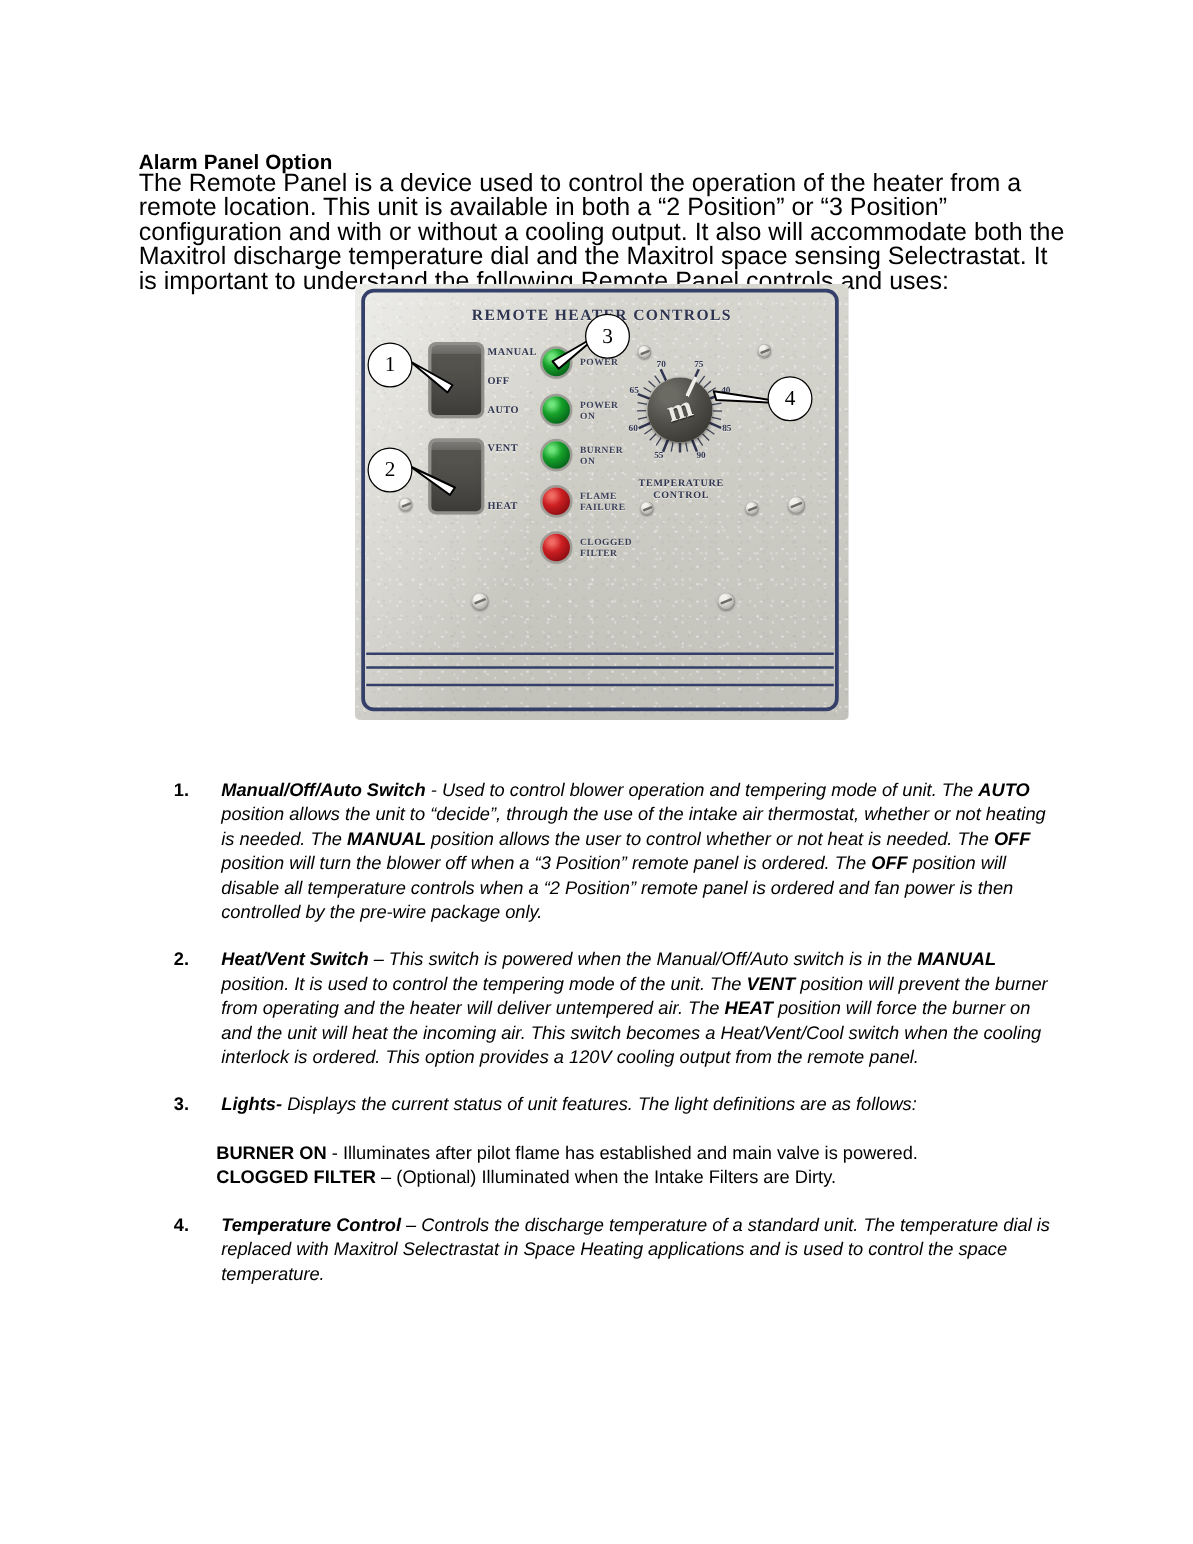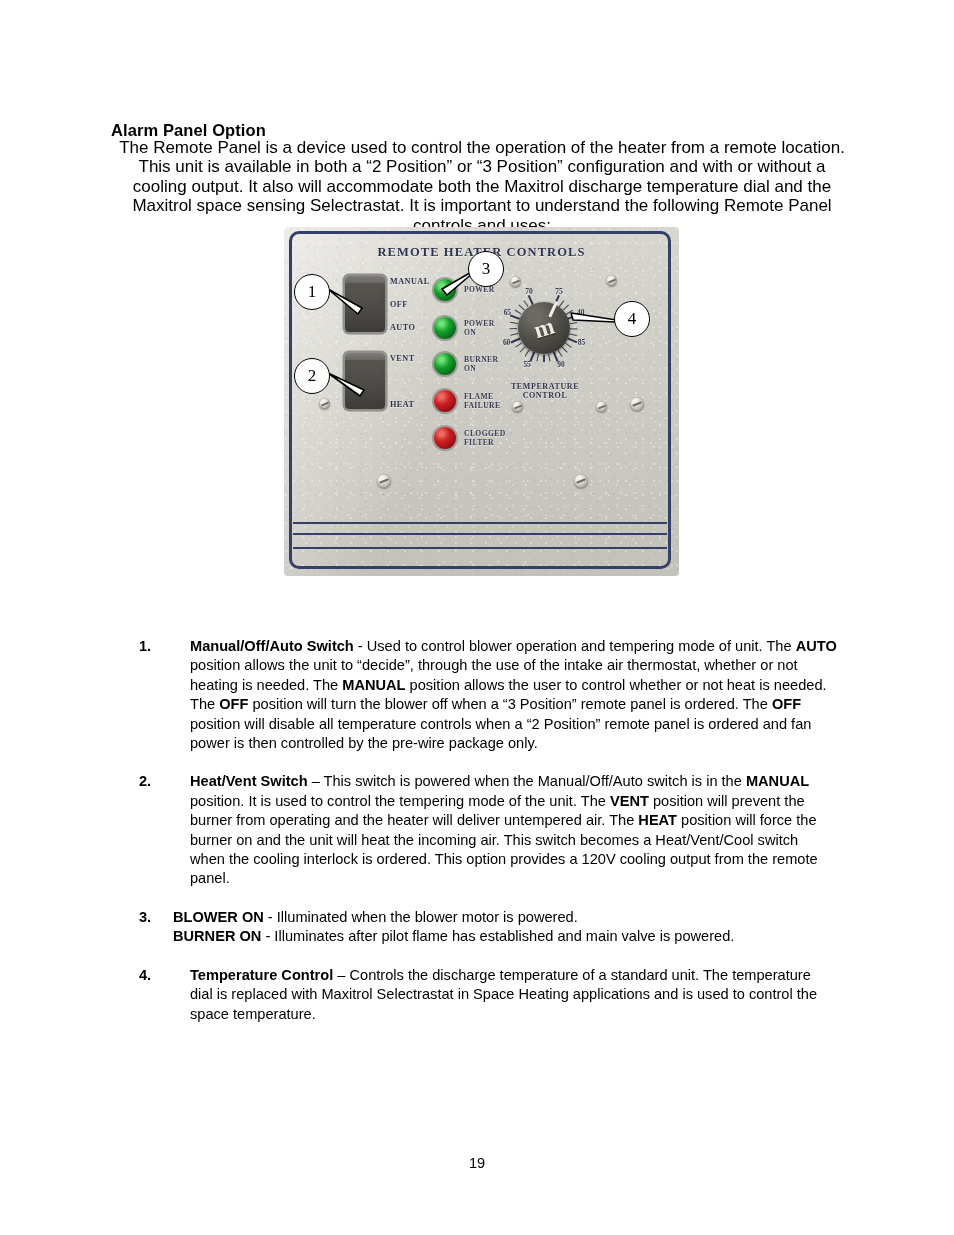--- a/index.html
+++ b/index.html
@@ -32,23 +32,23 @@
     font-size: 16.5px;
     font-weight: bold;
     letter-spacing: 0.1px;
   }
 
   .intro {
     position: absolute;
     left: 111px;
     top: 138px;
     width: 742px;
-    font-size: 17px;
+    font-size: 20px;
     line-height: 19.4px;
-    text-align: center;
+    text-align: left;
   }
   .intro p { margin: 0; }
 
   
   .figure-wrap {
     position: absolute;
     left: 284px;
     top: 227px;
     width: 395px;
     height: 349px;
@@ -294,21 +294,21 @@
   .item {
     position: relative;
     padding-left: 34px;
     margin-bottom: 19px;
   }
   .item .num {
     position: absolute;
     left: 0; top: 0;
     font-weight: bold;
   }
-  .item p { margin: 17px; }
+  .item p { margin: 4px; font-style: italic; }
   .sub {
     margin-top: 19px;
   }
   .sub div { margin: 0; }
 
   b { font-weight: bold; }
 
   .page-number {
     position: absolute;
     left: 0; right: 0;
@@ -444,27 +444,27 @@
       <p><b>Manual/Off/Auto Switch</b><span> - </span><span>Used to control blower operation and tempering mode of unit.  The </span><b>AUTO</b><span> position allows the unit to “decide”, through the use of the intake air thermostat, whether or not heating is needed.  The </span><b>MANUAL</b><span> position allows the user to control whether or not heat is needed.  The </span><b>OFF</b><span> position will turn the blower off when a “3 Position” remote panel is ordered.  The </span><b>OFF</b><span> position will disable all temperature controls when a “2 Position” remote panel is ordered and fan power is then controlled by the pre-wire package only.</span></p>
     </div>
 
     <div class="item">
       <span class="num">2.</span>
       <p><b>Heat/Vent Switch</b><span> – </span><span>This switch is powered when the Manual/Off/Auto switch is in the </span><b>MANUAL</b><span> position.  It is used to control the tempering mode of the unit.  The </span><b>VENT</b><span> position will prevent the burner from operating and the heater will deliver untempered air.  The </span><b>HEAT</b><span> position will force the burner on and the unit will heat the incoming air.  This switch becomes a Heat/Vent/Cool switch when the cooling interlock is ordered.  This option provides a 120V cooling output from the remote panel.</span></p>
     </div>
 
     <div class="item">
       <span class="num">3.</span>
+      <p><b>Lights-</b><span> </span><span>Displays the current status of unit features.  The light definitions are as follows:</span></p>
       <div class="sub">
-        <div><b>BLOWER ON</b><span> - </span><span>Illuminated when the blower motor is powered.</span></div>
         <div><b>BURNER ON</b><span> - </span><span>Illuminates after pilot flame has established and main valve is powered.</span></div>
+        <div><b>CLOGGED FILTER</b><span> – </span><span>(Optional) Illuminated when the Intake Filters are Dirty.</span></div>
       </div>
     </div>
 
     <div class="item">
       <span class="num">4.</span>
       <p><b>Temperature Control</b><span> – </span><span>Controls the discharge temperature of a standard unit.  The temperature dial is replaced with Maxitrol Selectrastat in Space Heating applications and is used to control the space temperature.</span></p>
     </div>
 
   </div>
 
-  <div class="page-number">19</div>
 </div>
 
 </body></html>

